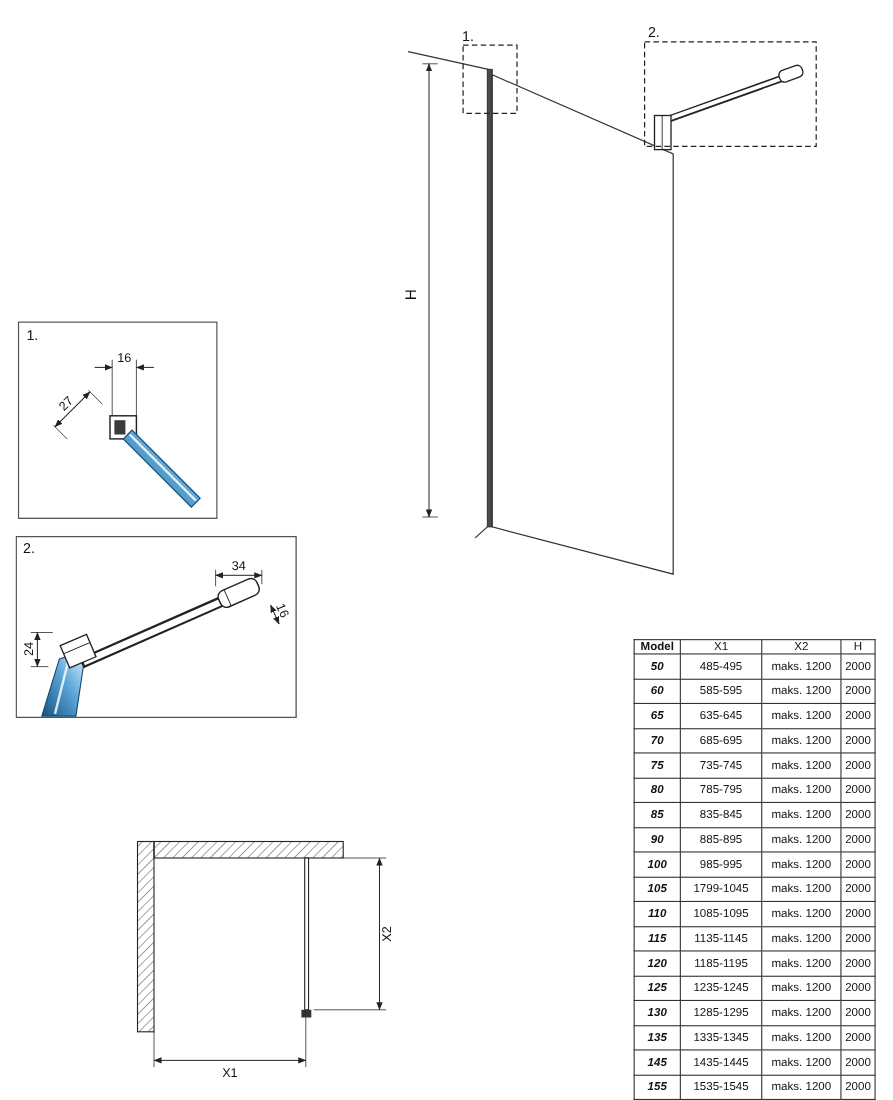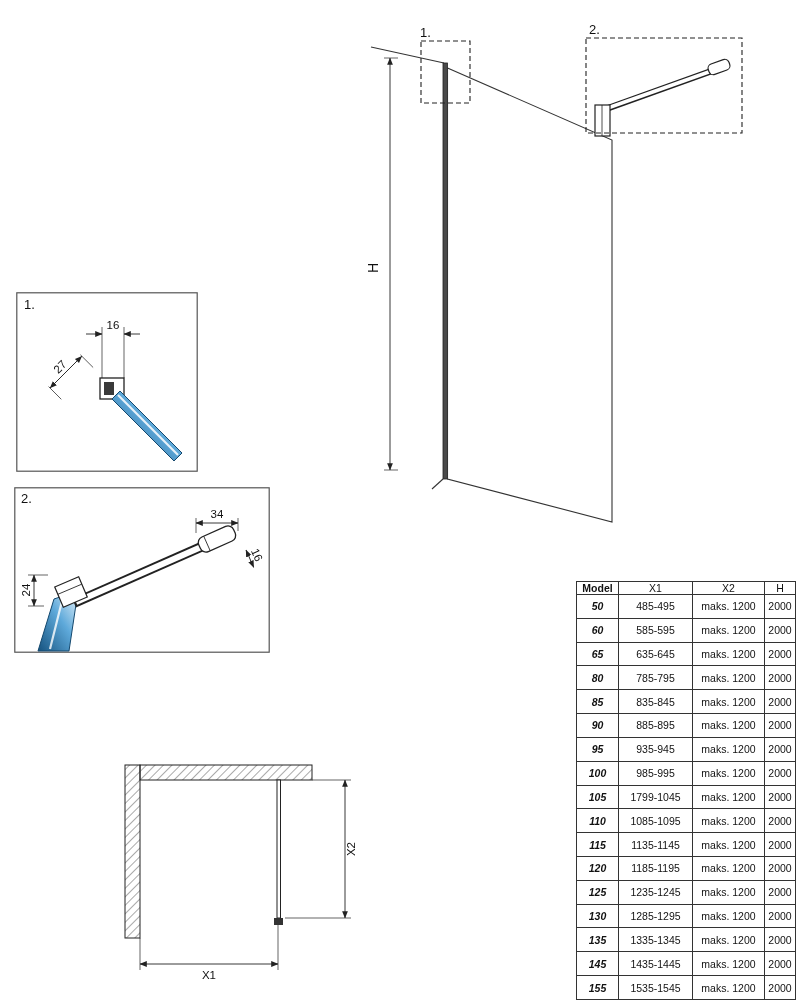--- a/index.html
+++ b/index.html
@@ -172,40 +172,46 @@
             <td>maks. 1200</td>
             <td>2000</td>
           </tr>
           <tr>
             <td class="model">65</td>
             <td>635-645</td>
             <td>maks. 1200</td>
             <td>2000</td>
           </tr>
           <tr>
+            <td class="model">70</td>
+            <td>685-695</td>
+            <td>maks. 1200</td>
+            <td>2000</td>
+          </tr>
+          <tr>
+            <td class="model">75</td>
+            <td>735-745</td>
+            <td>maks. 1200</td>
+            <td>2000</td>
+          </tr>
+          <tr>
             <td class="model">80</td>
             <td>785-795</td>
             <td>maks. 1200</td>
             <td>2000</td>
           </tr>
           <tr>
             <td class="model">85</td>
             <td>835-845</td>
             <td>maks. 1200</td>
             <td>2000</td>
           </tr>
           <tr>
             <td class="model">90</td>
             <td>885-895</td>
-            <td>maks. 1200</td>
-            <td>2000</td>
-          </tr>
-          <tr>
-            <td class="model">95</td>
-            <td>935-945</td>
             <td>maks. 1200</td>
             <td>2000</td>
           </tr>
           <tr>
             <td class="model">100</td>
             <td>985-995</td>
             <td>maks. 1200</td>
             <td>2000</td>
           </tr>
           <tr>

